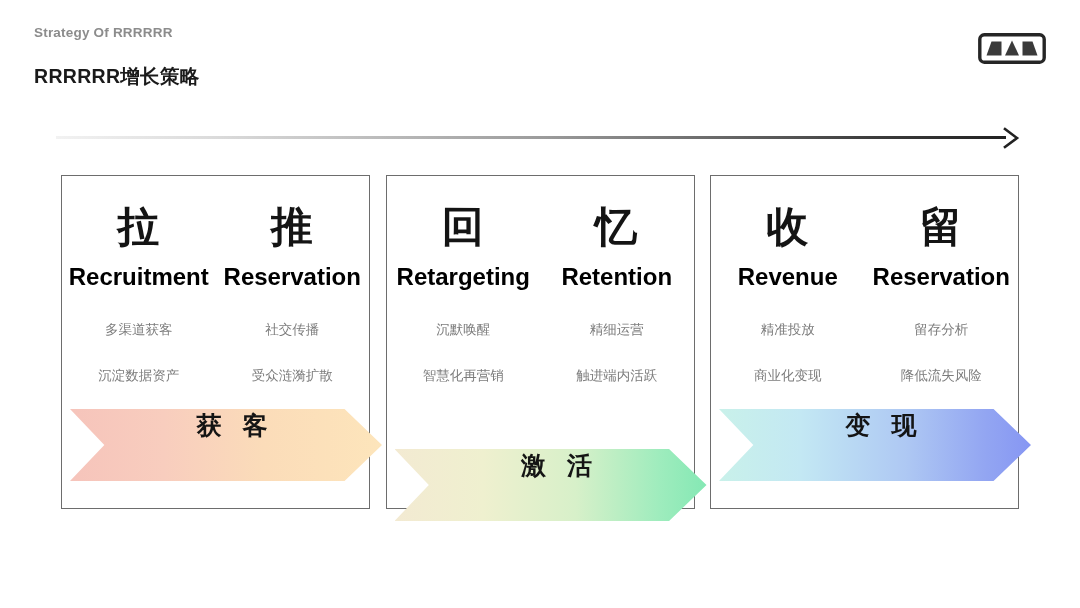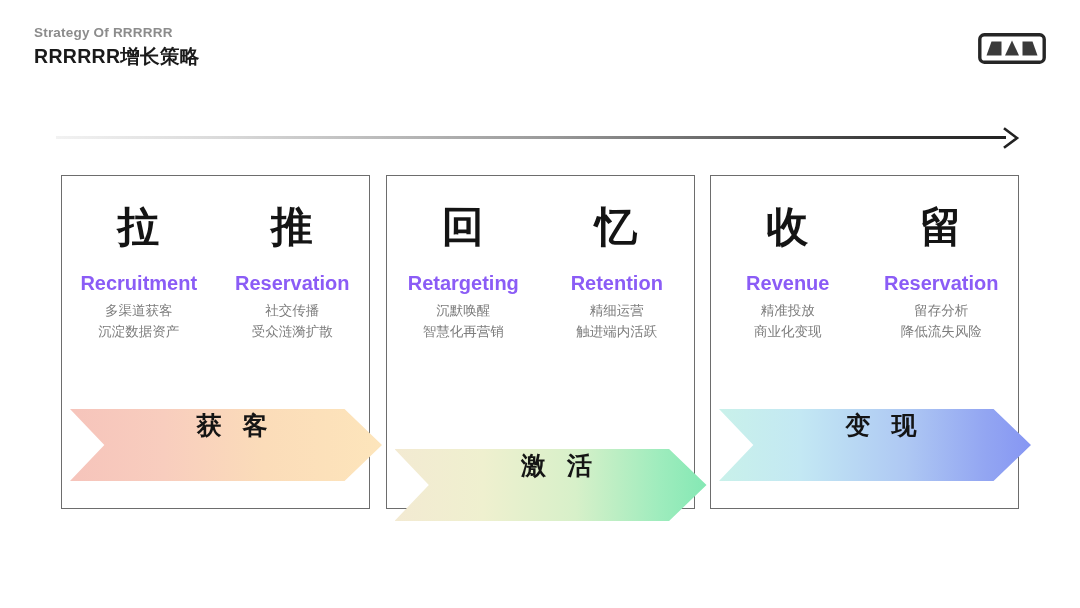--- a/index.html
+++ b/index.html
@@ -29,21 +29,21 @@
     color: #8c8c8c;
     letter-spacing: 0.2px;
     line-height: 18px;
   }
   .header-title {
     font-size: 19.5px;
     font-weight: bold;
     color: #1a1a1a;
     letter-spacing: 0.3px;
     line-height: 27px;
-    margin-top: 1px;
+    margin-top: 21px;
   }
 
   
   .logo {
     position: absolute;
     right: 34px;
     top: 33px;
     width: 68px;
     height: 31px;
   }
@@ -95,32 +95,32 @@
     padding: 0 2px;
   }
   .glyph {
     font-size: 42px;
     font-weight: bold;
     color: #141414;
     line-height: 58px;
     letter-spacing: 1px;
   }
   .en-title {
-    font-size: 20px;
-    font-weight: bold;
-    color: #8b5cf6;
+    font-size: 24px;
+    font-weight: bold;
+    color: #000000;
     line-height: 30px;
-    margin-top: 12px;
+    margin-top: 6px;
     white-space: nowrap;
   }
   .sub {
     font-size: 13.5px;
     color: #7c7c7c;
     line-height: 17px;
-    margin-top: 4px;
+    margin-top: 29px;
     white-space: nowrap;
   }
   .sub + .sub {
   }
 
   
   .banner-wrap {
     position: absolute;
     left: 0;
     right: 0;

